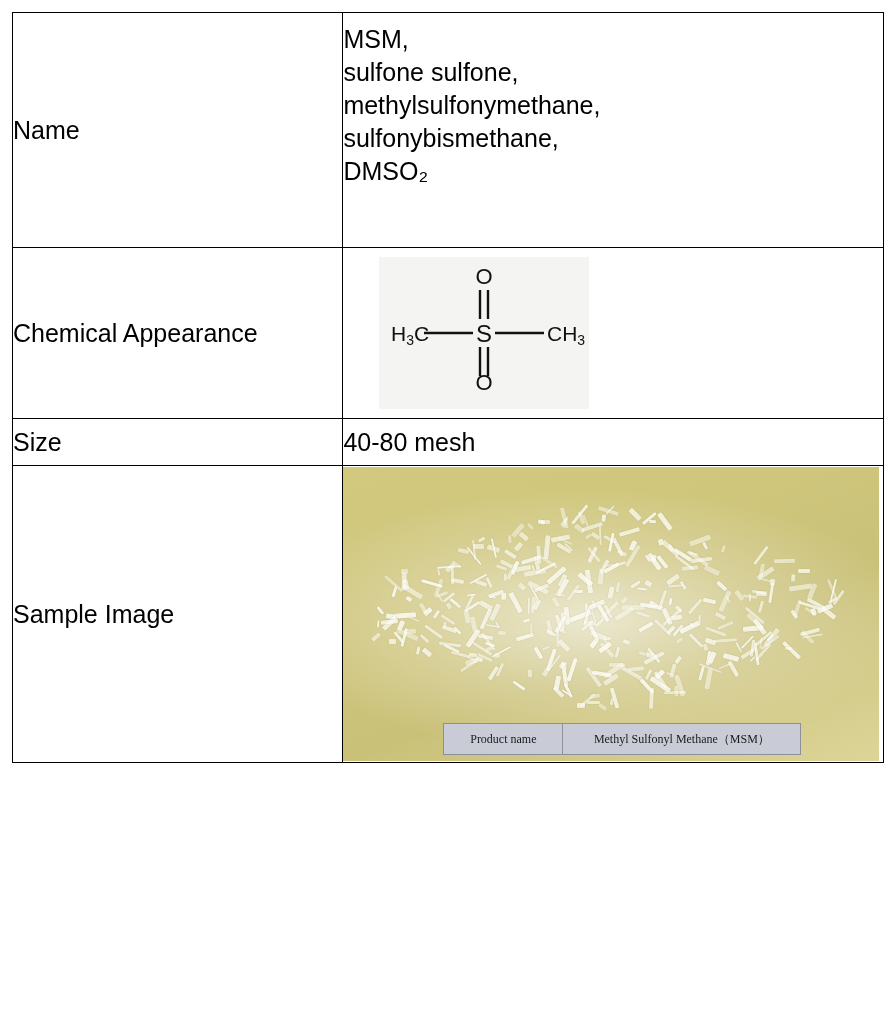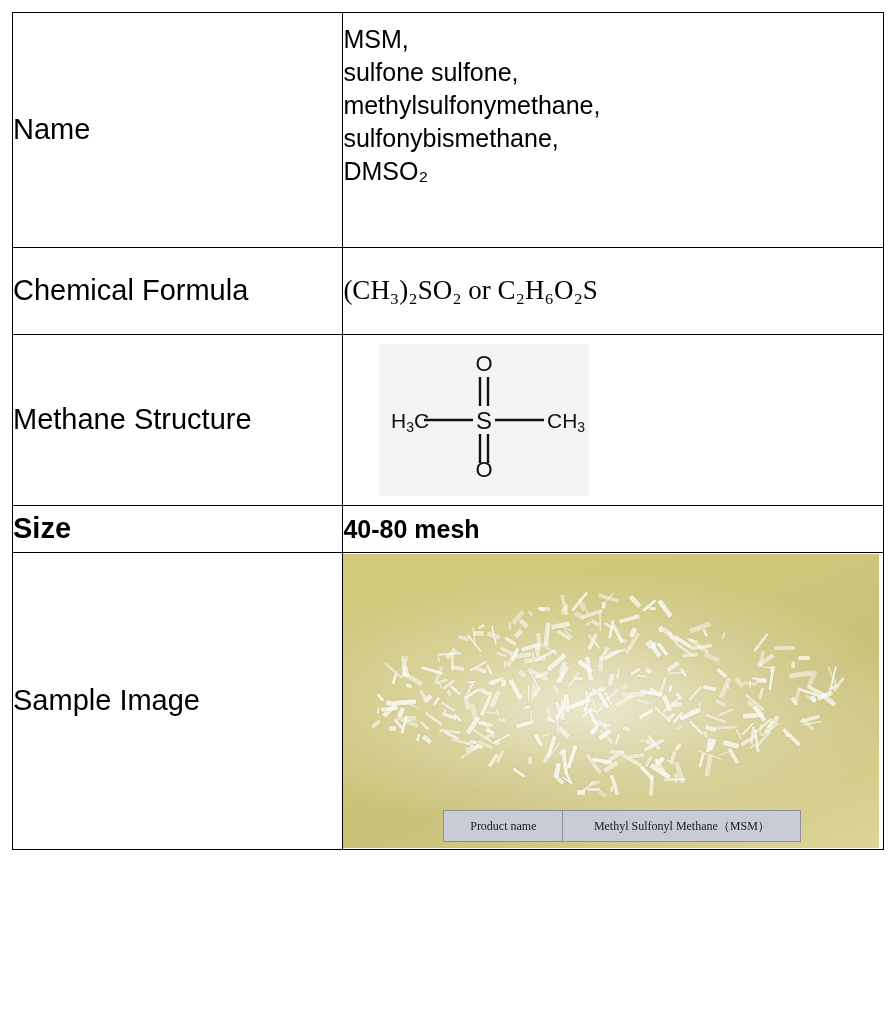--- a/index.html
+++ b/index.html
@@ -24,21 +24,21 @@
   }
   .spec-table td {
     border: 1px solid #000000;
     padding: 0;
     vertical-align: middle;
   }
   .col-label { width: 330px; }
   .col-value { width: 540px; }
 
   .label-cell {
-    font-size: 29px;
+    font-size: 25px;
     line-height: 1.15;
     padding: 6px 0 6px 10px;
     white-space: nowrap;
   }
   .value-cell {
     font-size: 25px;
     line-height: 1.32;
     padding: 6px 0 6px 8px;
   }
   .value-cell .line { display: block; }
@@ -48,21 +48,21 @@
     font-size: 27px;
   }
 
   
   .row-name td { height: 224px; }
   .row-formula td { height: 86px; }
   .row-structure td { height: 170px; }
   .row-cas td { height: 74px; }
   .row-appearance td { height: 46px; }
   .row-grade td { height: 46px; }
-  .row-size td { height: 46px; font-weight: bold; }
+  .row-size td { height: 46px; }
   .row-sample td { height: 296px; }
 
   .row-name .label-cell,
   .row-formula .label-cell,
   .row-structure .label-cell,
   .row-cas .label-cell,
   .row-sample .label-cell { vertical-align: middle; }
 
   .row-name .value-cell,
   .row-cas .value-cell { vertical-align: top; padding-top: 10px; }
@@ -164,27 +164,23 @@
       <td class="label-cell">Name</td>
       <td class="value-cell">
         <span class="line">MSM,</span>
         <span class="line">sulfone sulfone,</span>
         <span class="line">methylsulfonymethane,</span>
         <span class="line">sulfonybismethane,</span>
         <span class="line">DMSO₂</span>
       </td>
     </tr>
 
-    <tr class="row-formula">
-      <td class="label-cell">Chemical Formula</td>
-      <td class="value-cell formula-cell">(CH₃)₂SO₂  or  C₂H₆O₂S</td>
-    </tr>
 
     <tr class="row-structure">
-      <td class="label-cell">Methane Structure</td>
+      <td class="label-cell">Chemical Appearance</td>
       <td>
         <div class="structure-wrap">
           <div class="structure-img">
             <svg width="210" height="152" viewBox="0 0 210 152" xmlns="http://www.w3.org/2000/svg">
 
               <line x1="45" y1="76" x2="94" y2="76" stroke="#111" stroke-width="2.4"></line>
               <line x1="116" y1="76" x2="165" y2="76" stroke="#111" stroke-width="2.4"></line>
               <line x1="101" y1="33" x2="101" y2="62" stroke="#111" stroke-width="2.4"></line>
               <line x1="109" y1="33" x2="109" y2="62" stroke="#111" stroke-width="2.4"></line>
               <line x1="101" y1="90" x2="101" y2="119" stroke="#111" stroke-width="2.4"></line>

